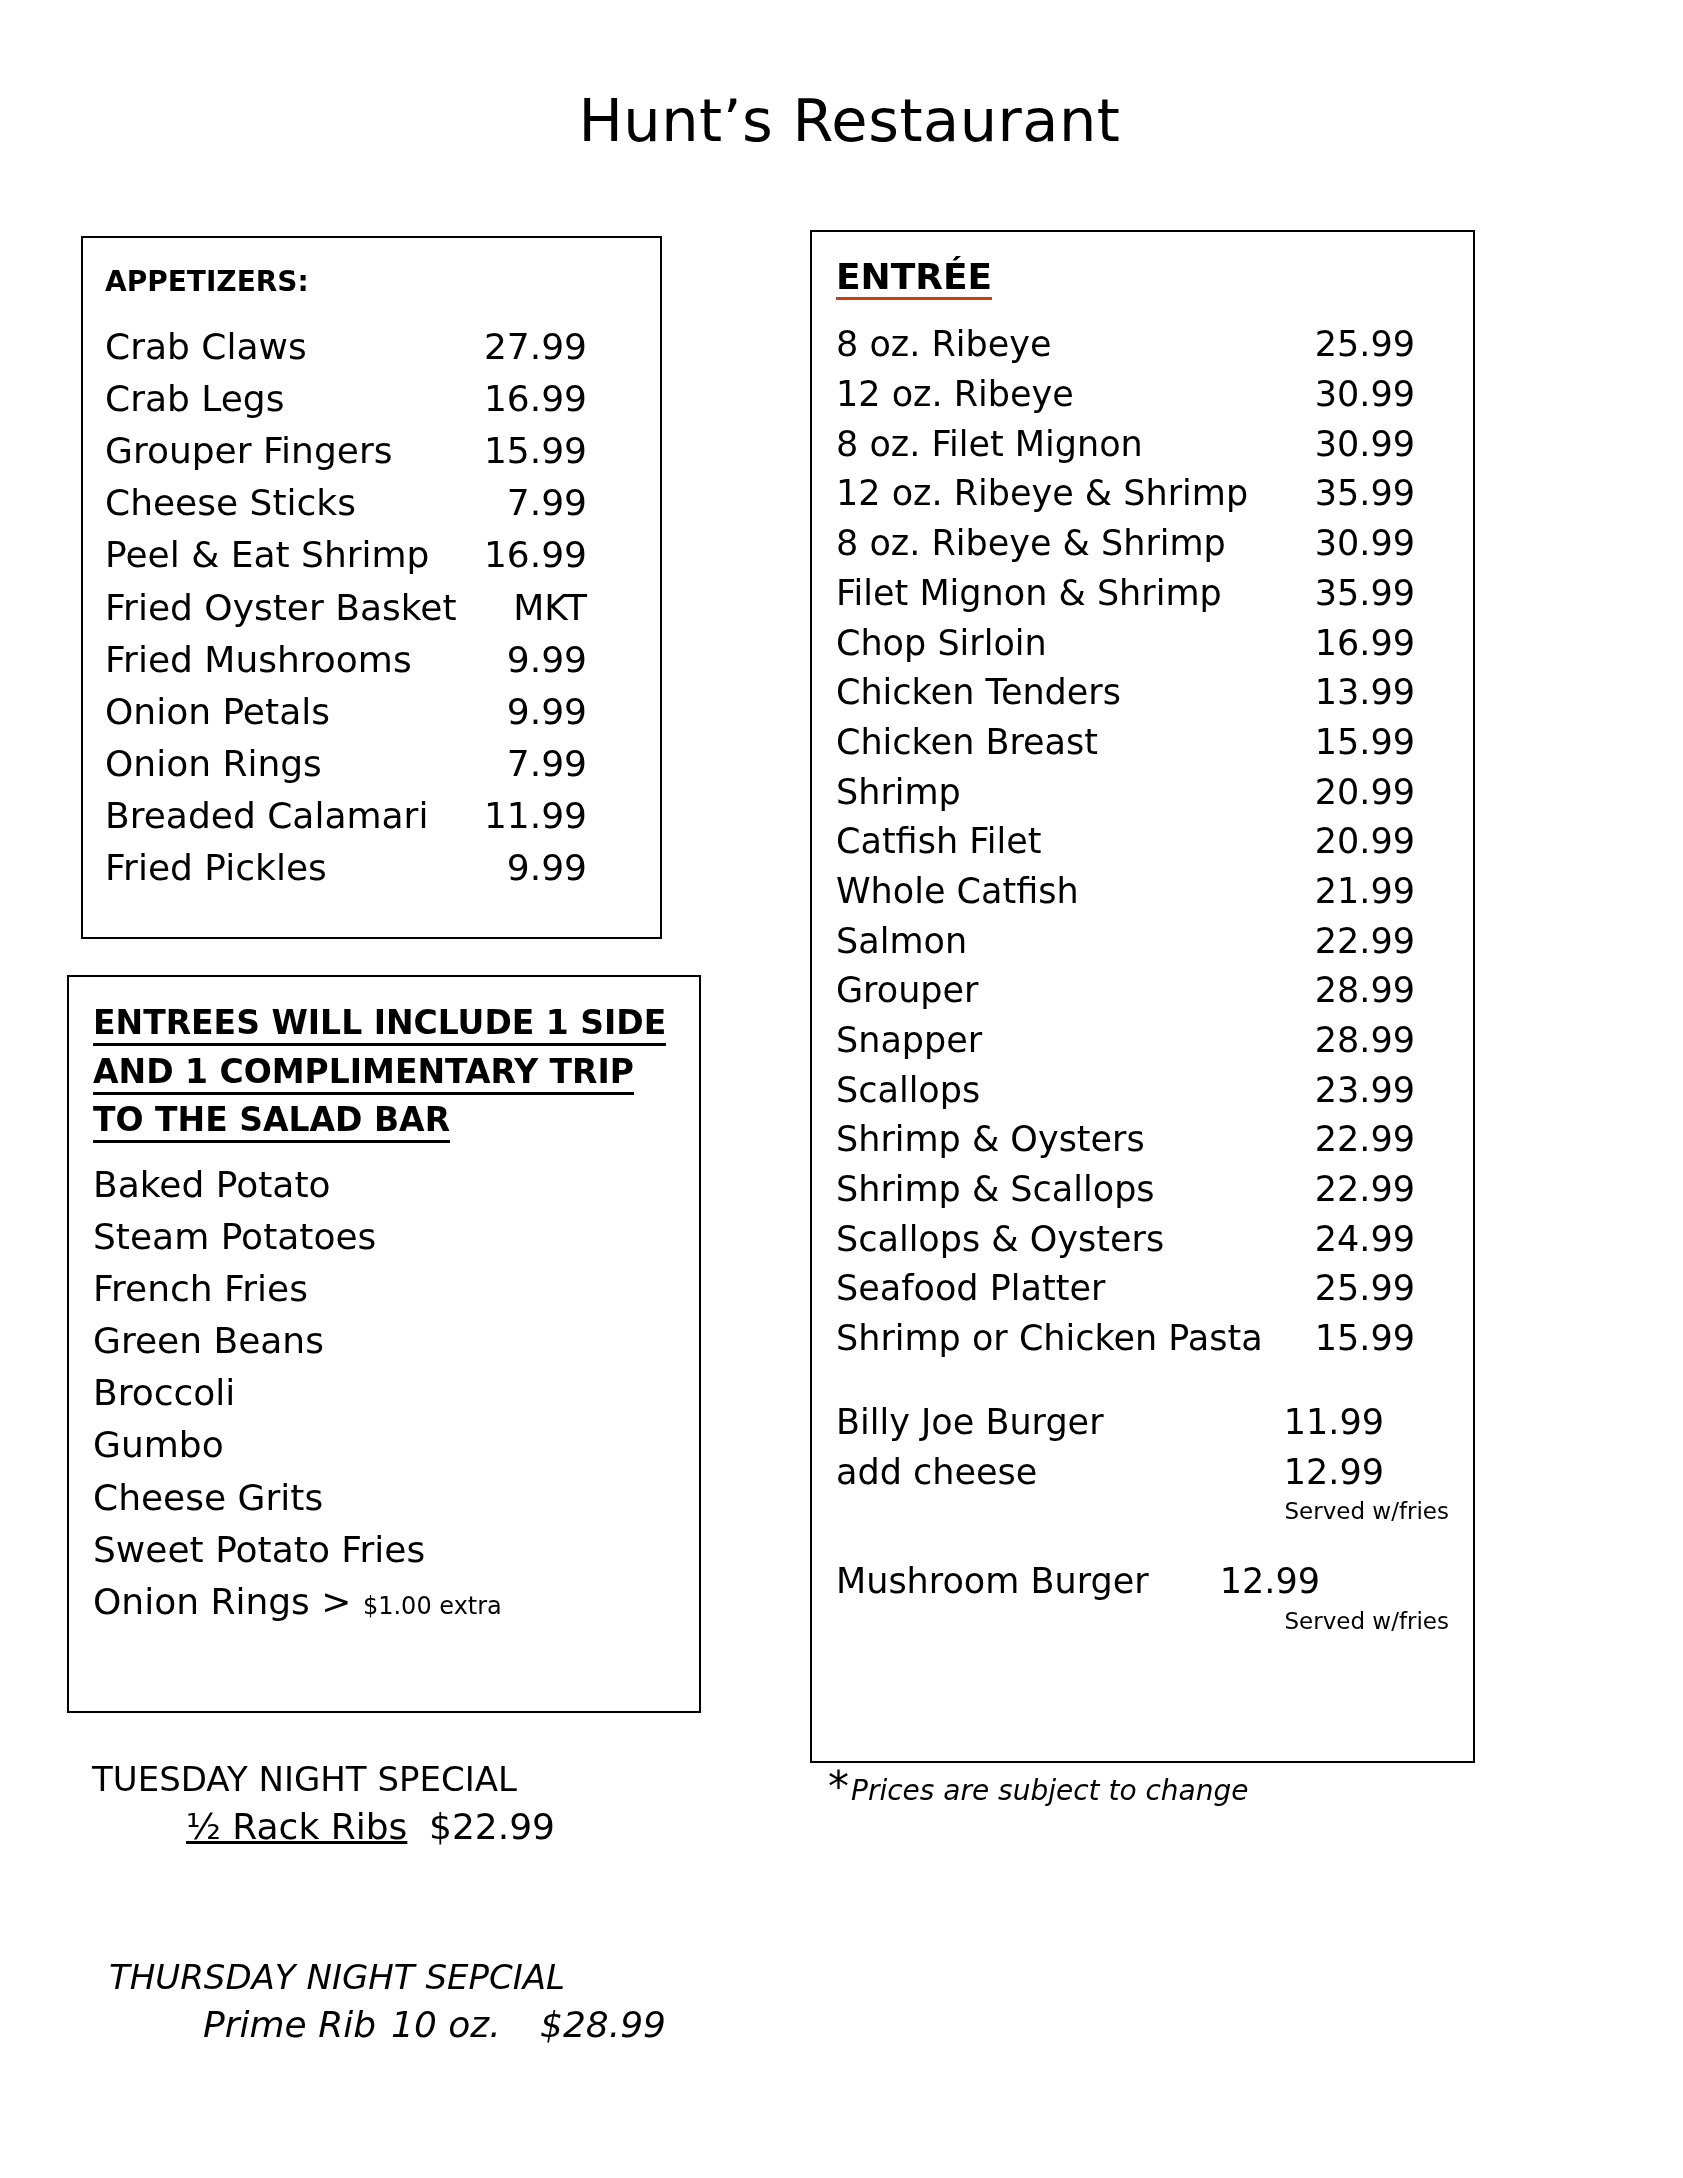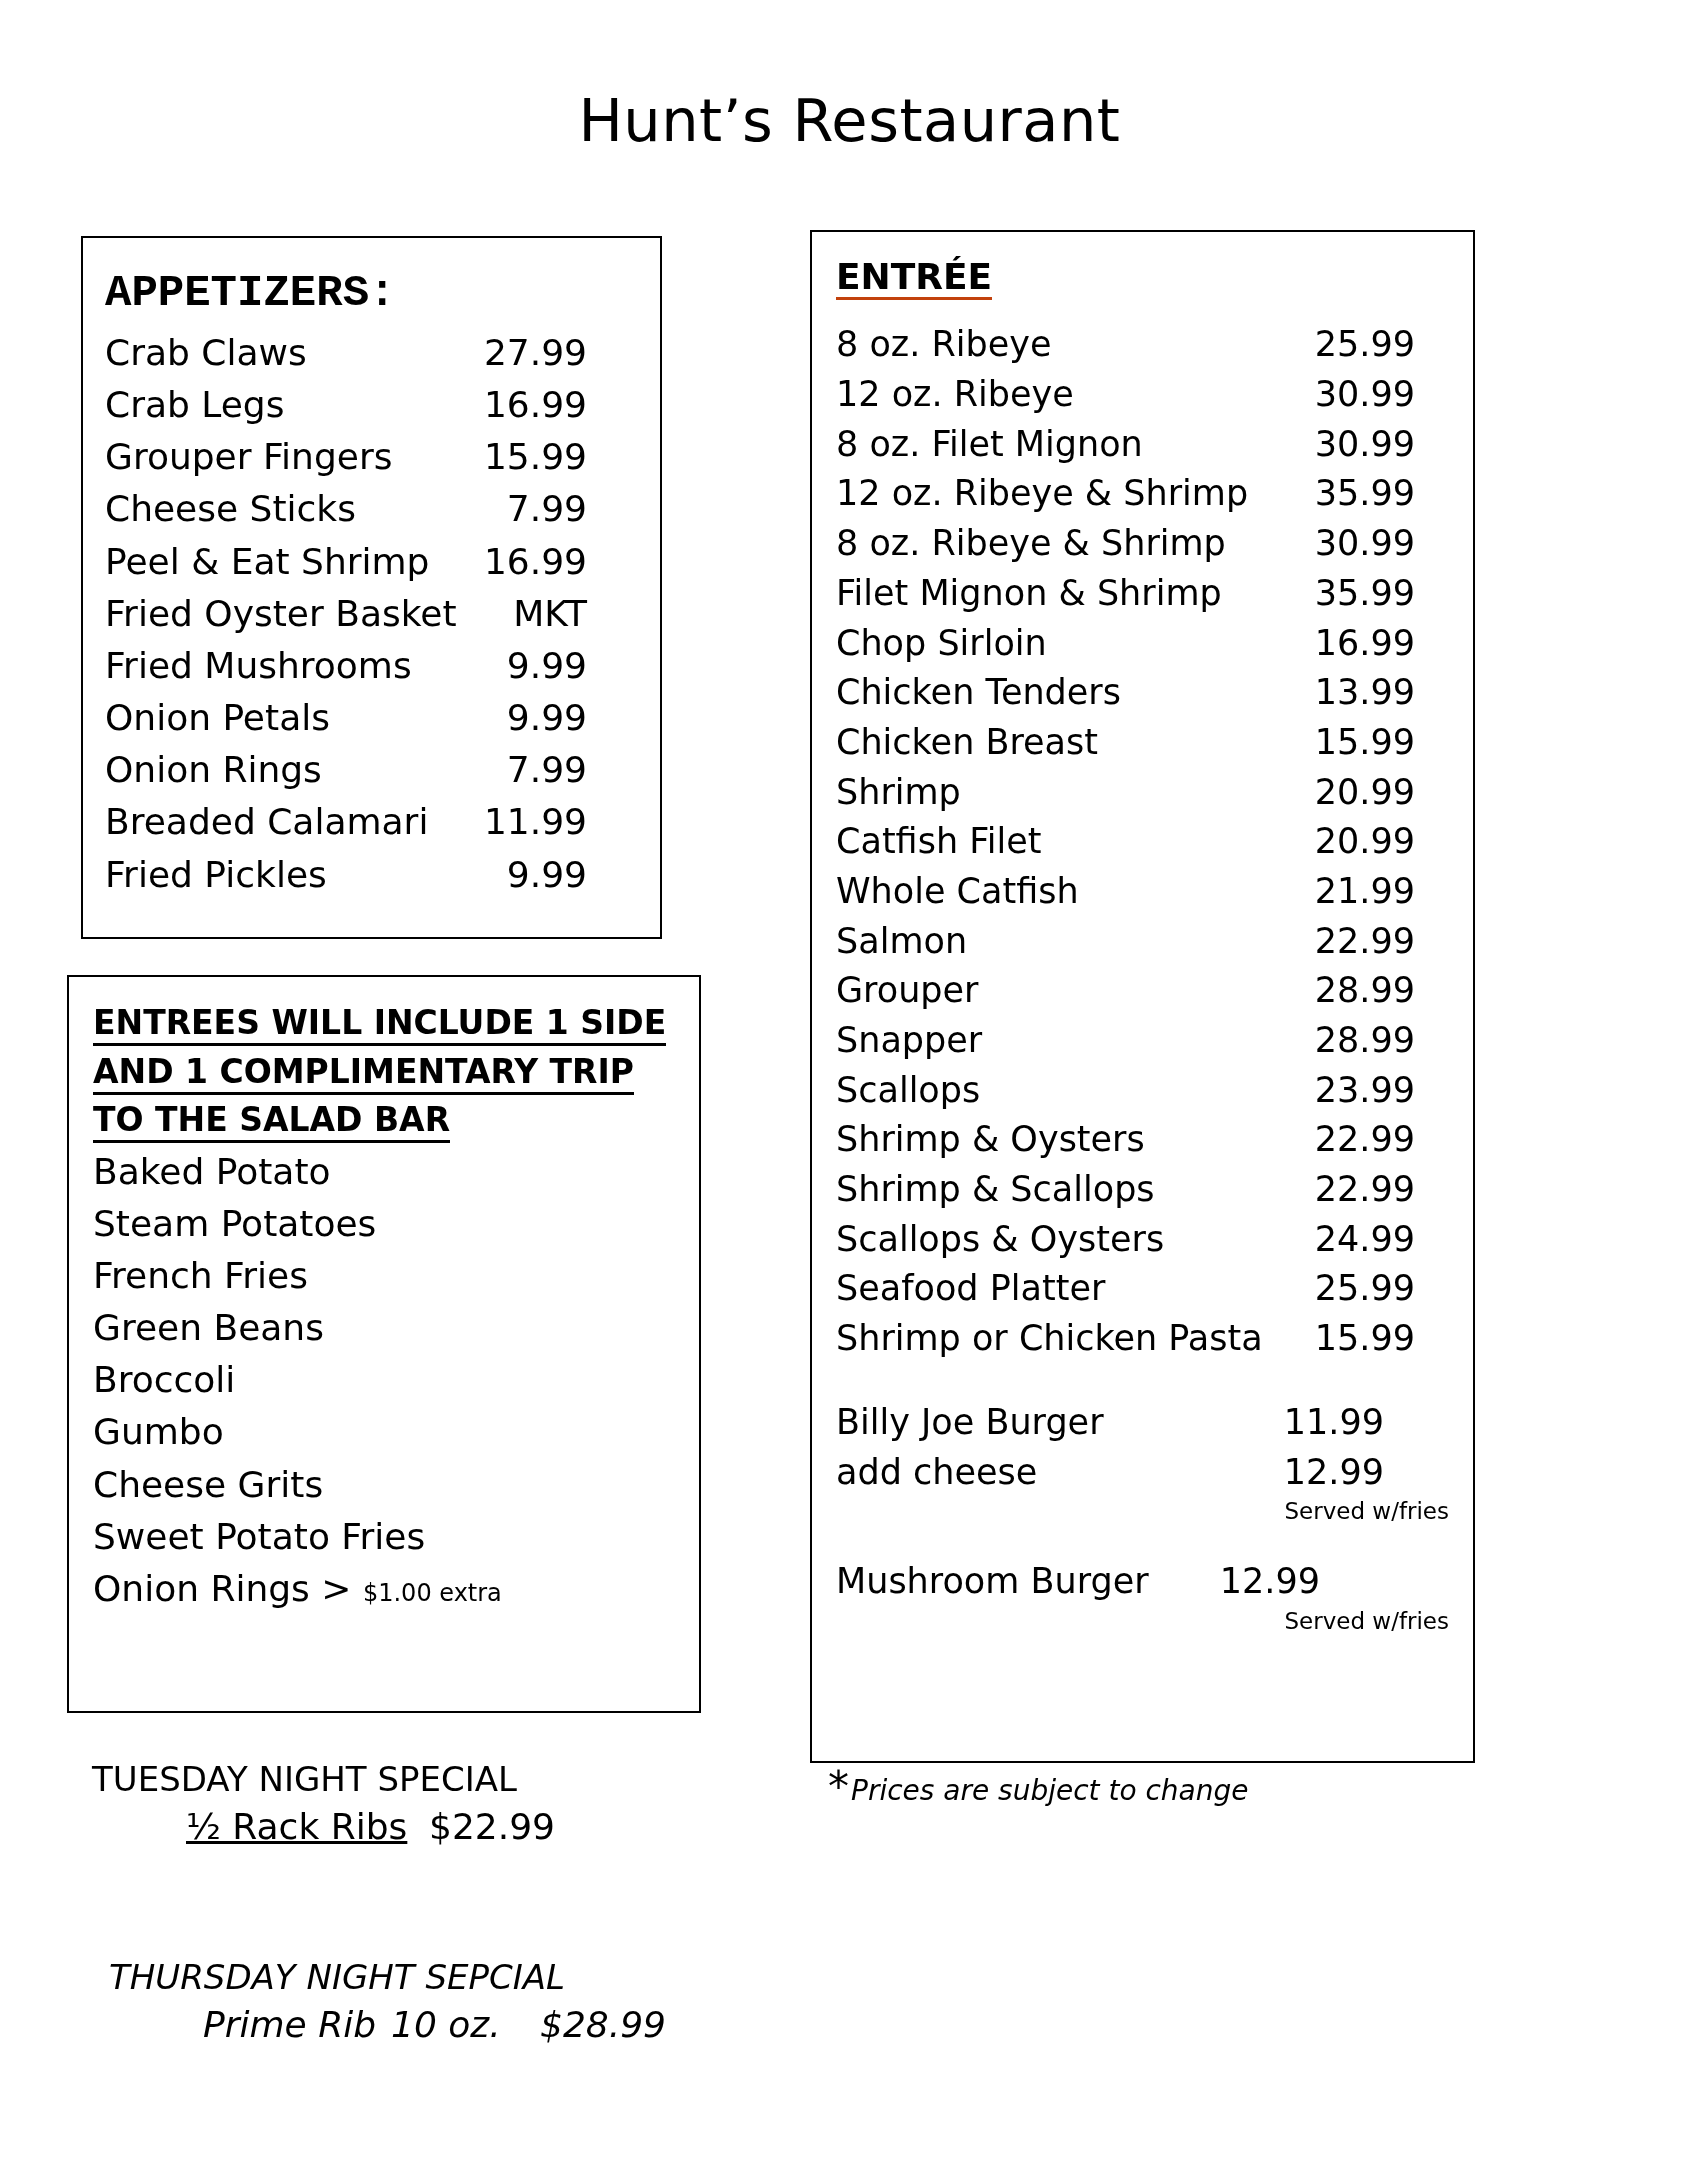--- a/index.html
+++ b/index.html
@@ -40,25 +40,24 @@
 
   
   #appetizers-panel {
     left: 81px;
     top: 236px;
     width: 581px;
     height: 703px;
     padding: 24px 22px 0 22px;
   }
   #appetizers-heading {
-    font-size: 44px;
+    font-size: 28px;
     font-weight: bold;
     line-height: 1.45;
-    margin-bottom: 1px;
-    font-family: Liberation Mono, monospace;
+    margin-bottom: 18px;
   }
   .item-row {
     display: flex;
     align-items: baseline;
     font-size: 36px;
     line-height: 1.45;
     white-space: nowrap;
   }
   .item-row .item-name {
     flex: 0 0 auto;
@@ -77,21 +76,21 @@
     left: 67px;
     top: 975px;
     width: 634px;
     height: 738px;
     padding: 22px 24px 0 24px;
   }
   #sides-heading {
     font-size: 33px;
     font-weight: bold;
     line-height: 1.47;
-    margin-bottom: 1px;
+    margin-bottom: 14px;
   }
   #sides-heading .hl {
     display: inline;
     border-bottom: 3px solid #000;
     padding-bottom: 1px;
   }
   #sides-heading .hline {
     display: block;
   }
   .side-row {

